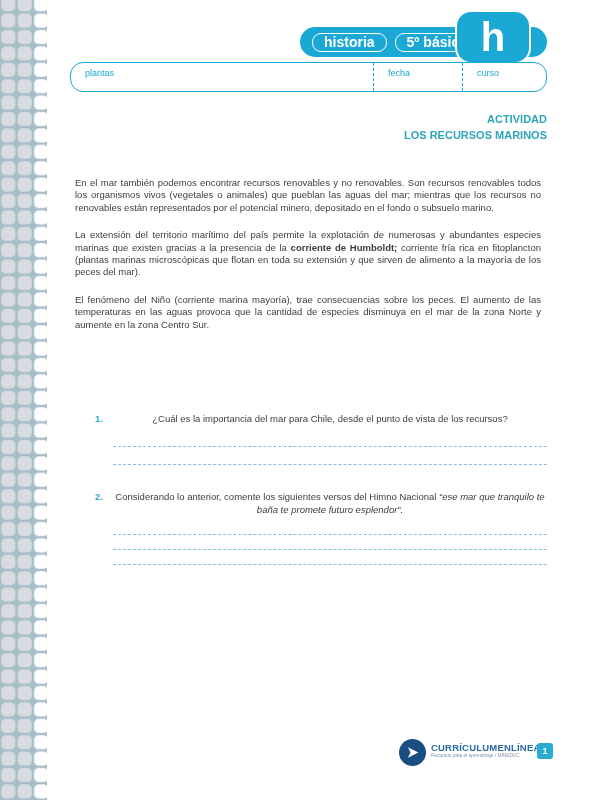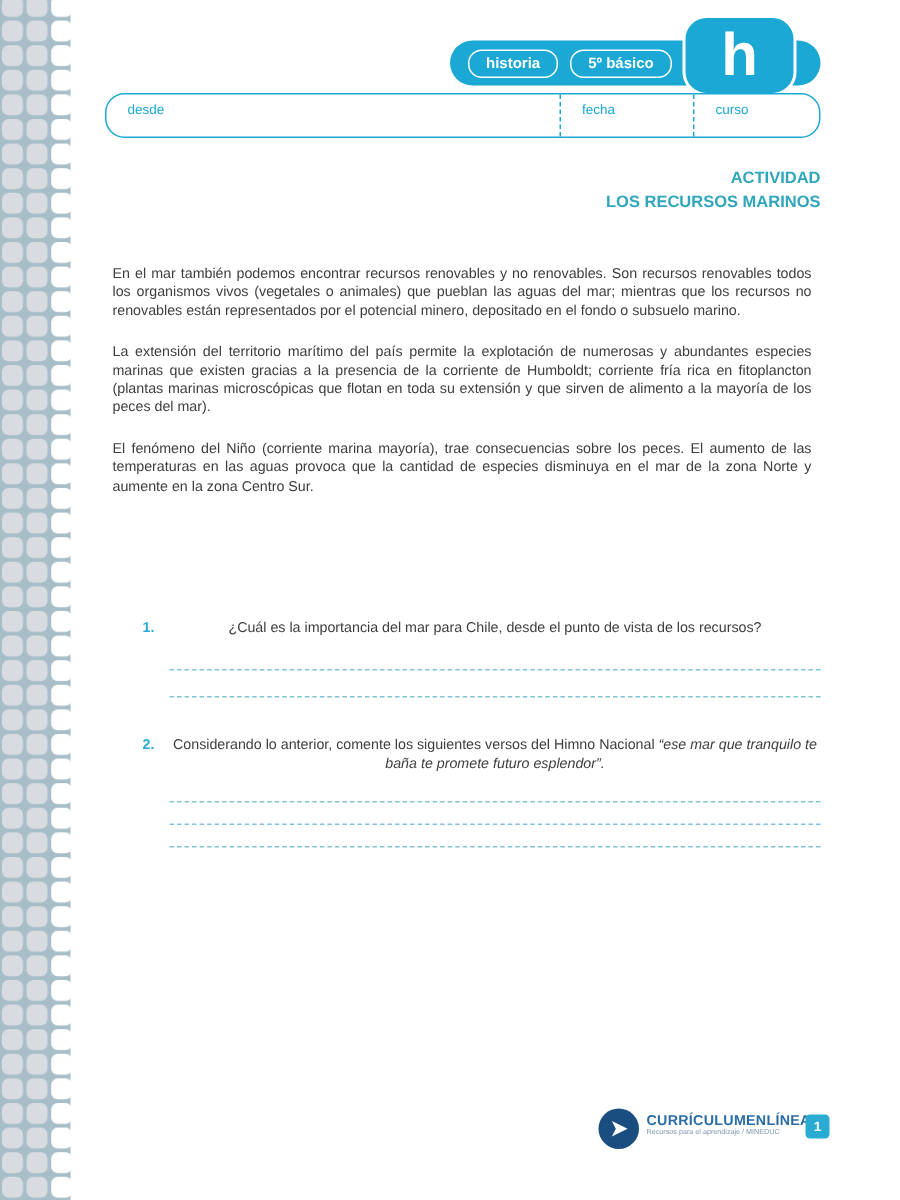--- a/index.html
+++ b/index.html
@@ -8,21 +8,21 @@
   .page { position:relative; width:600px; height:800px; background:#fff; }
 
   
   .strip { position:absolute; left:0; top:0; }
 
   
   .hdr-bar { position:absolute; left:300px; top:27px; width:247px; height:30px;
              background:#1ba8d5; border-radius:15px; display:flex; align-items:center;
              padding-left:12px; gap:8px; }
   .pill { border:1.5px solid #ffffff; border-radius:9px; color:#ffffff;
-          font-size:10px; font-weight:bold; padding:2px 11px; line-height:13px;
+          font-size:14px; font-weight:bold; padding:2px 11px; line-height:13px;
           white-space:nowrap; }
   .h-badge { position:absolute; left:455px; top:10px; width:76px; height:54px;
              background:#1ba8d5; border:2.5px solid #ffffff; border-radius:16px;
              color:#ffffff; font-size:40px; font-weight:bold; display:flex;
              align-items:center; justify-content:center; line-height:40px; }
 
   
   .form-row { position:absolute; left:70px; top:62px; width:477px; height:30px;
               border:1px solid #1ba8d5; border-radius:13px; display:flex; background:#fff; }
   .form-cell { padding:5px 0 0 14px; font-size:9px; color:#1ba8d5; }
@@ -31,21 +31,21 @@
   .form-cell.c3 { width:89px; border-left:1px dashed #1ba8d5; }
 
   
   .title { position:absolute; left:70px; top:111px; width:477px; text-align:right;
            color:#2fa6bc; font-weight:bold; font-size:11px; line-height:16px; }
 
   
   .content { position:absolute; left:75px; top:177px; width:466px;
              color:#3d3d3d; font-size:9.5px; line-height:12.4px; text-align:justify; }
   .content p { margin-bottom:15px; }
-  .bold { font-weight:normal; }
+  .bold { font-weight:bold; }
   .italic { font-style:italic; }
 
   
   .questions { position:absolute; left:95px; top:413px; width:452px; }
   .question { display:flex; color:#3d3d3d; font-size:9.5px; line-height:12.4px; }
   .q-num { width:18px; color:#2aa9d2; font-weight:bold; flex:0 0 18px; }
   .q-text { flex:1;text-align:center; }
   .answer-lines { margin-left:18px; margin-top:4px; }
   .answer-line { height:18px; border-bottom:1px dashed #7fc4d9; }
   .answer-lines.tight .answer-line { height:15px; }
@@ -85,21 +85,21 @@
 
   <div class="hdr-bar">
     <span class="pill">historia</span>
     <span class="pill">5º básico</span>
   </div>
   <div class="h-badge">
     <span>h</span>
   </div>
 
   <div class="form-row">
-    <div class="form-cell c1">desde</div>
+    <div class="form-cell c1">plantas</div>
     <div class="form-cell c3">fecha</div>
     <div class="form-cell c2">curso</div>
   </div>
 
   <div class="title">
     <div>ACTIVIDAD</div>
     <div>LOS RECURSOS MARINOS</div>
   </div>
 
   <div class="content">

